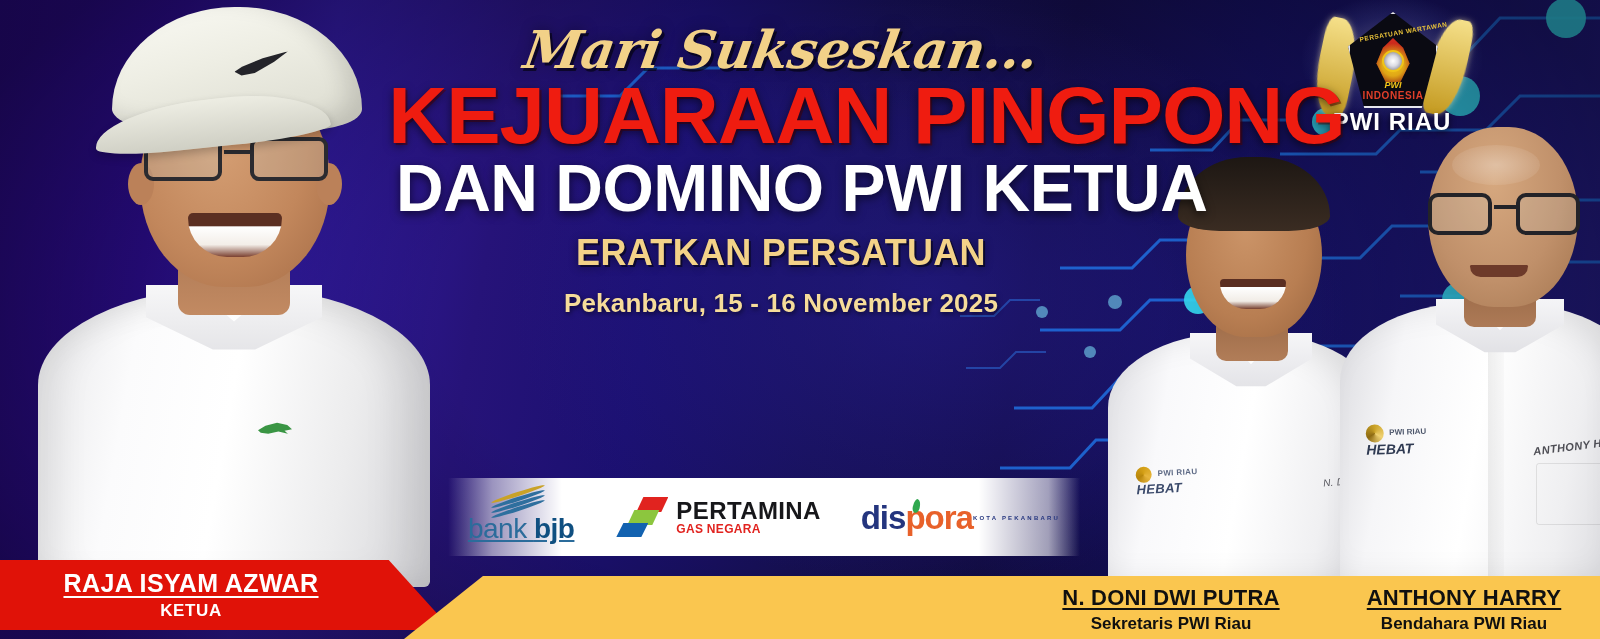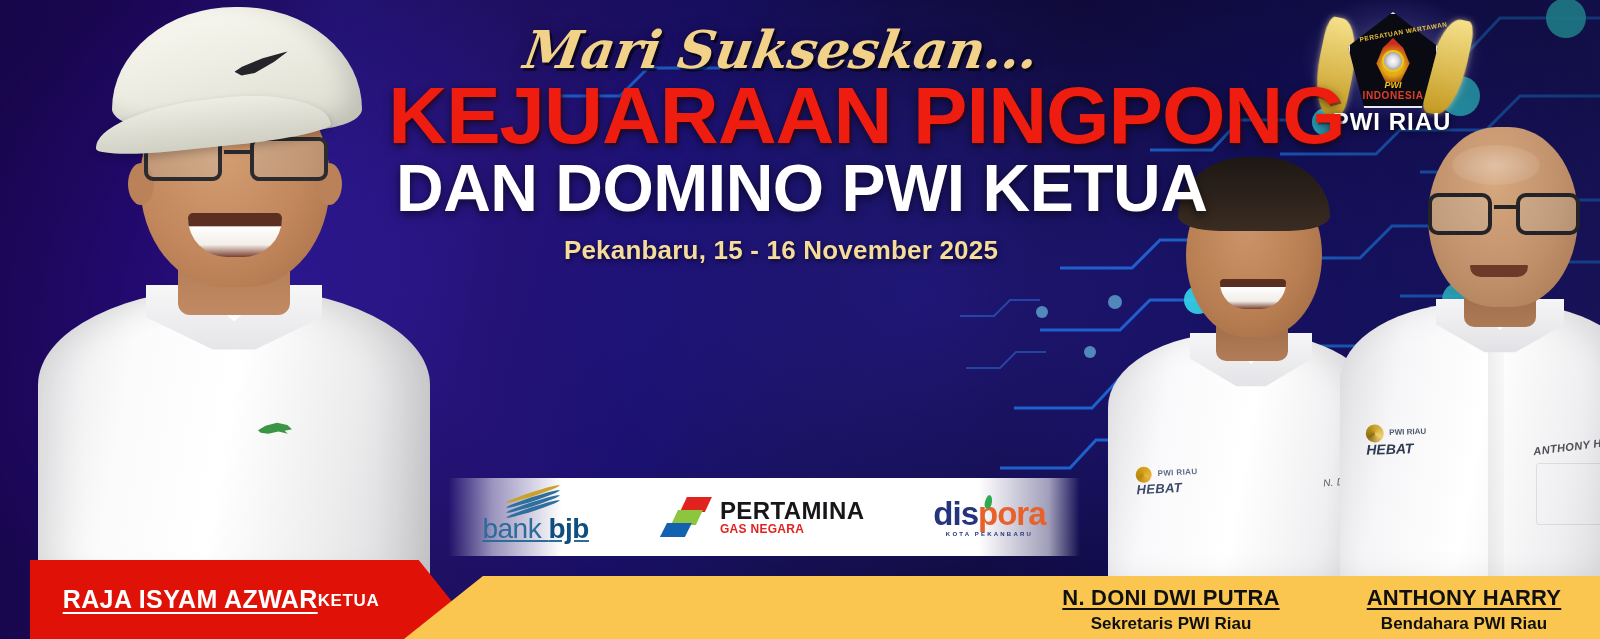--- a/index.html
+++ b/index.html
@@ -341,37 +341,36 @@
 
   .sp-pertamina .arrow { width:54px; height:40px; position:relative; margin-right:8px; }
   .sp-pertamina .arrow i { position:absolute; display:block; }
   .sp-pertamina .arrow .a-red   { left:22px; top:0;   width:32px; height:15px; background:#e1231f; clip-path:polygon(22% 0%,100% 0%,78% 100%,0% 100%); }
   .sp-pertamina .arrow .a-green { left:13px; top:13px;width:32px; height:15px; background:#8cc63e; clip-path:polygon(22% 0%,100% 0%,78% 100%,0% 100%); }
   .sp-pertamina .arrow .a-blue  { left:2px;  top:26px;width:32px; height:14px; background:#1262b0; clip-path:polygon(22% 0%,100% 0%,78% 100%,0% 100%); }
   .sp-pertamina .txt { line-height:1.05; }
   .sp-pertamina .t1 { font-size:24px; font-weight:700; color:#17171a; letter-spacing:0.4px; }
   .sp-pertamina .t2 { font-size:12px; font-weight:700; color:#e1231f; letter-spacing:0.3px; }
 
-  .sp-dispora { flex-direction:column; align-items:center; position:relative; }
+  .sp-dispora { flex-direction:row; align-items:center; position:relative; }
   .sp-dispora .word { font-size:33px; font-weight:700; color:#24357e; line-height:1; letter-spacing:-1px; }
   .sp-dispora .word b { color:#e8612a; font-weight:700; }
   .sp-dispora .leaf {
     position:absolute; left:52px; top:-2px; width:7px; height:14px; background:#2fa84f;
     border-radius:50% 50% 50% 50% / 60% 60% 40% 40%; transform:rotate(12deg);
   }
   .sp-dispora .sub { font-size:6px; font-weight:700; color:#24357e; letter-spacing:2.2px; margin-top:1px; }
 
   
   .bar-red {
-    position:absolute; left:0; top:560px; width:452px; height:79px;
+    position:absolute; left:0; top:560px; width:452px; height:70px;
     background:#e01208;
     clip-path:polygon(0% 0%, 86% 0%, 100% 100%, 0% 100%);
-    display:flex; flex-direction:row; align-items:center; justify-content:center;
+    display:flex; flex-direction:column; align-items:center; justify-content:center;
     padding-right:70px;
-    margin-left:30px;
   }
   .bar-red .nm {
     font-size:25px; font-weight:700; color:#ffffff; letter-spacing:0.4px;
     text-decoration:underline; text-underline-offset:4px; text-decoration-thickness:2px;
   }
   .bar-red .rl { font-size:17px; font-weight:700; color:#ffffff; margin-top:3px; letter-spacing:0.6px; }
 
   .bar-yellow {
     position:absolute; left:404px; top:576px; width:1196px; height:63px;
     background:#fac64f;
@@ -504,20 +503,21 @@
     <div class="flame-core"></div>
     <div class="pwi-mini">PWI</div>
     <div class="indo">INDONESIA</div>
     <div class="label">PWI RIAU</div>
   </div>
 
   <div class="headline">
     <div class="script-line">Mari Sukseskan...</div>
     <div class="big-red">KEJUARAAN PINGPONG</div>
     <div class="big-white">DAN DOMINO PWI KETUA</div>
+    <div class="sub-gold">ERATKAN PERSATUAN</div>
     <div class="date-line">Pekanbaru, 15 - 16 November 2025</div>
   </div>
 
   <div class="sponsors">
 
 
     <div class="sp sp-bjb">
       <div class="swoosh">
         <i></i>
           <i></i>

